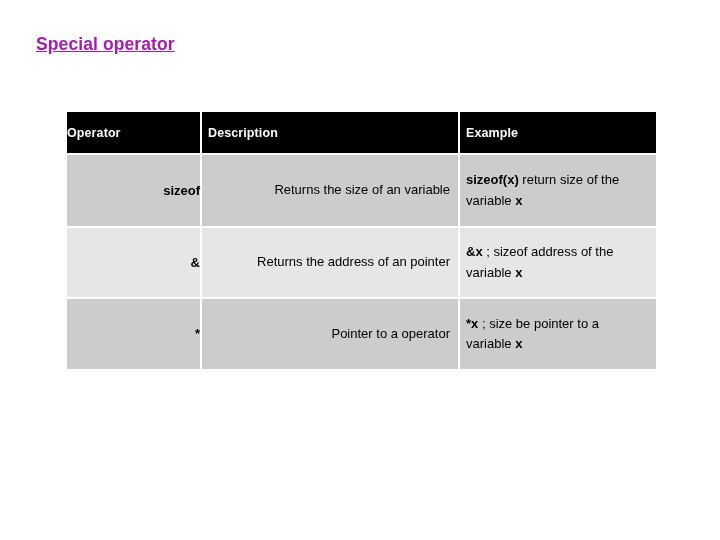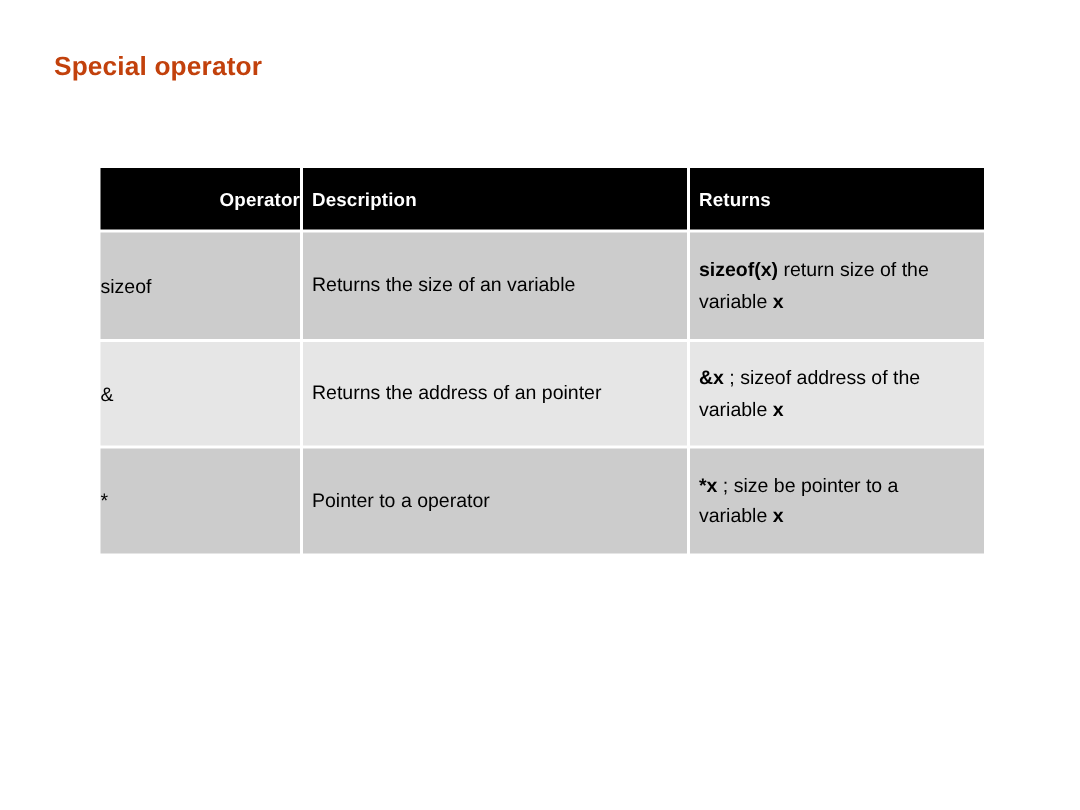--- a/index.html
+++ b/index.html
@@ -16,22 +16,23 @@
     position: relative;
   }
 
   .slide-title {
     position: absolute;
     left: 36px;
     top: 34px;
     font-size: 17.5px;
     font-weight: bold;
     letter-spacing: 0.1px;
-    color: #c2410c;
+    color: #a21caf;
     white-space: nowrap;
+    text-decoration: underline;
   }
 
   .op-table {
     position: absolute;
     left: 65px;
     top: 110px;
     width: 589px;
     border-collapse: separate;
     border-spacing: 2px 2px;
     table-layout: fixed;
@@ -50,42 +51,43 @@
 
   thead th {
     background: #000000;
     color: #ffffff;
     height: 41px;
     font-size: 12.5px;
     font-weight: bold;
     letter-spacing: 0.1px;
   }
   th.h-operator {
-    text-align: right;
+    text-align: left;
   }
   th.h-desc,
   th.h-example {
     text-align: left;
     padding-left: 6px;
   }
 
   tbody tr.row-shade-dark td  { background: #cccccc; }
   tbody tr.row-shade-light td { background: #e6e6e6; }
 
   tbody tr.r1 td { height: 71px; }
   tbody tr.r2 td { height: 69px; }
   tbody tr.r3 td { height: 70px; }
 
   td.c-operator {
-    text-align: left;
+    text-align: right;
     font-size: 13px;
     line-height: 1.35;
+    font-weight: bold;
   }
   td.c-desc {
-    text-align: left;
+    text-align: right;
     padding-left: 6px;
     padding-right: 8px;
     font-size: 13px;
     line-height: 1.55;
   }
   td.c-example {
     text-align: left;
     padding-left: 6px;
     padding-right: 16px;
     font-size: 13px;
@@ -102,21 +104,21 @@
 <table class="op-table">
   <colgroup>
     <col class="col-operator">
     <col class="col-desc">
     <col class="col-example">
   </colgroup>
   <thead>
     <tr>
       <th class="h-operator">Operator</th>
       <th class="h-desc">Description</th>
-      <th class="h-example">Returns</th>
+      <th class="h-example">Example</th>
     </tr>
   </thead>
   <tbody>
     <tr class="r1 row-shade-dark">
       <td class="c-operator">sizeof</td>
       <td class="c-desc">Returns the size of an variable</td>
       <td class="c-example"><span class="bold">sizeof(x)</span><span> return size of the variable </span><span class="bold">x</span></td>
     </tr>
     <tr class="r2 row-shade-light">
       <td class="c-operator">&amp;</td>

